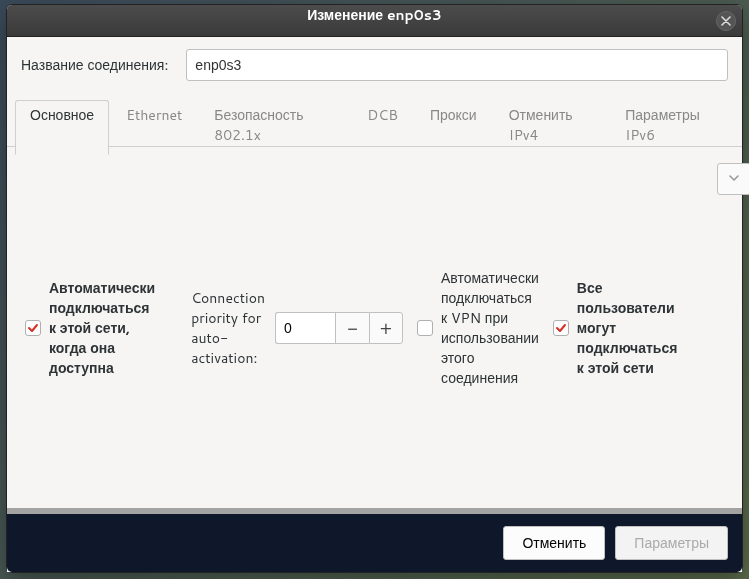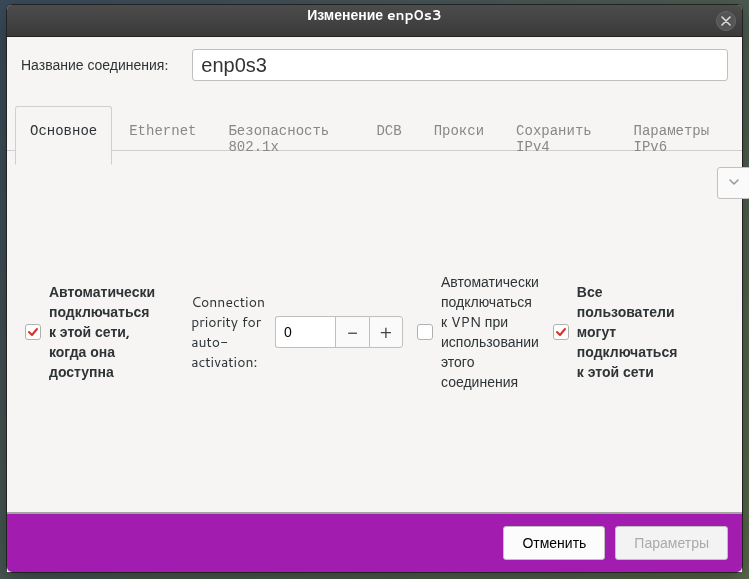--- a/index.html
+++ b/index.html
@@ -51,51 +51,50 @@
   .close-btn svg { width: 10px; height: 10px; }
   .body {
     flex: 1;
     background: #f6f5f4;
     display: flex;
     flex-direction: column;
   }
   .name-row {
     display: flex;
     align-items: center;
-    gap: 24px;
+    gap: 18px;
     padding: 12px 14px 10px 14px;
   }
   .name-row label { white-space: nowrap; }
   .text-input {
     flex: 1;
     height: 32px;
     border: 1px solid #c0c0c0;
     border-radius: 3px;
     background: #fff;
     padding: 4px 8px;
-    font-size: 20px;
+    font-size: 14px;
     color: #333;
   }
   .tabs {
     display: flex;
     padding: 0 8px;
     border-bottom: 1px solid #cfcfcf;
     gap: 2px;
   }
   .tab {
-    padding: 16px 14px 10px 14px;
+    padding: 4px 14px 10px 14px;
     color: #888;
     cursor: pointer;
     border: 1px solid transparent;
     border-bottom: none;
     position: relative;
-    top: 15px;
+    top: 9px;
     border-top-left-radius: 3px;
     border-top-right-radius: 3px;
-    font-family: Liberation Mono, monospace;
   }
   .tab.active {
     color: #2e3436;
     background: #f6f5f4;
     border-color: #cfcfcf;
     border-bottom: 1px solid #f6f5f4;
   }
   .tab-body {
     flex: 1;
     padding: 16px 18px;
@@ -167,26 +166,26 @@
     display: flex;
     align-items: center;
     justify-content: flex-end;
     padding: 0 10px;
     cursor: pointer;
     width: 100%;
   }
   .combo .chev { opacity: .6; }
   .chev svg { width: 12px; height: 12px; }
   .footer {
-    border-top: 2px solid #a3a3a3;
+    border-top: 6px solid #a3a3a3;
     padding: 12px 14px;
     display: flex;
     justify-content: flex-end;
     gap: 10px;
-    background: #a21caf;
+    background: #0f172a;
     border-bottom-left-radius: 5px;
     border-bottom-right-radius: 5px;
   }
   .btn {
     height: 34px;
     min-width: 100px;
     padding: 0 18px;
     border: 1px solid #c0c0c0;
     border-radius: 3px;
     background: #fcfcfc;
@@ -221,21 +220,21 @@
       <label>Название соединения:</label>
       <input class="text-input" type="text" value="enp0s3" style="">
     </div>
 
     <div class="tabs">
       <div class="tab active"><span>Основное</span></div>
       <div class="tab"><span>Ethernet</span></div>
       <div class="tab"><span>Безопасность 802.1x</span></div>
       <div class="tab"><span>DCB</span></div>
       <div class="tab"><span>Прокси</span></div>
-      <div class="tab"><span>Сохранить IPv4</span></div>
+      <div class="tab"><span>Отменить IPv4</span></div>
       <div class="tab"><span>Параметры IPv6</span></div>
     </div>
 
     <div class="tab-body">
 
       <div class="check-row">
         <span class="checkbox checked">
           <svg viewBox="0 0 12 12">
               <path d="M2 6 L5 9 L10 3" stroke="#d93025" stroke-width="2" fill="none" stroke-linecap="round" stroke-linejoin="round"></path>
             </svg>

